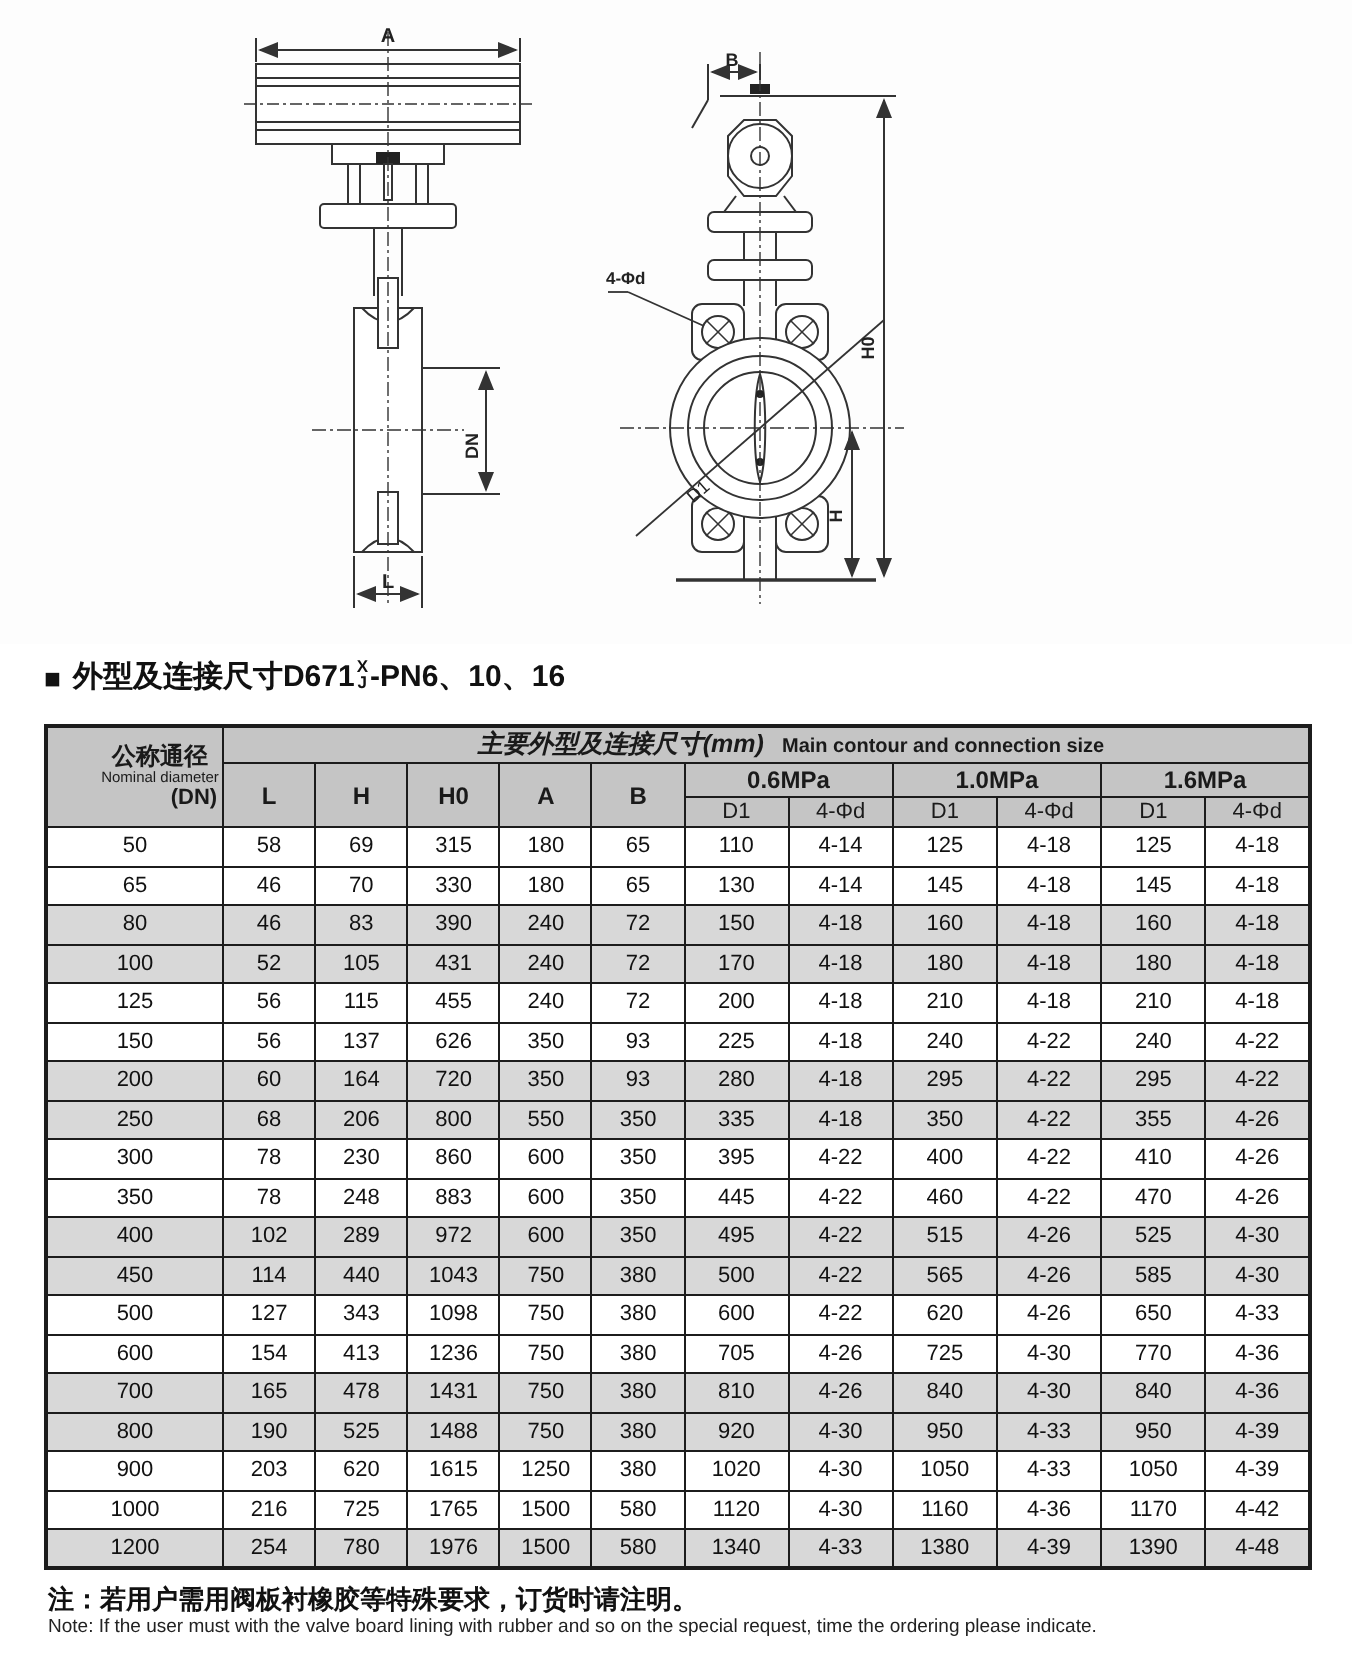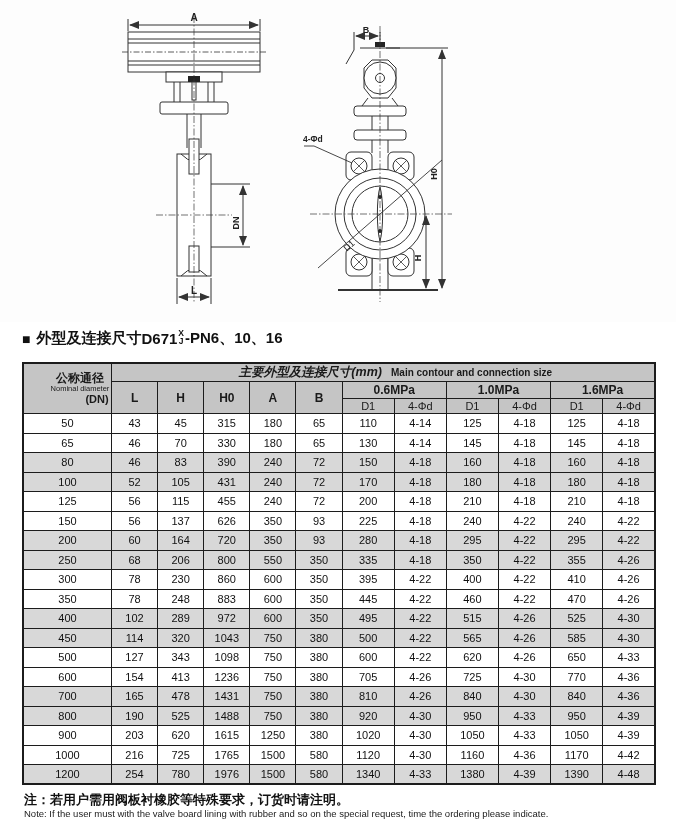--- a/index.html
+++ b/index.html
@@ -270,22 +270,22 @@
       <th>4-Φd</th>
       <th>D1</th>
       <th>4-Φd</th>
       <th>D1</th>
       <th>4-Φd</th>
     </tr>
   </thead>
   <tbody>
       <tr>
         <td>50</td>
-        <td>43</td>
-        <td>45</td>
+        <td>58</td>
+        <td>69</td>
         <td>315</td>
         <td>180</td>
         <td>65</td>
         <td>110</td>
         <td>4-14</td>
         <td>125</td>
         <td>4-18</td>
         <td>125</td>
         <td>4-18</td>
       </tr>
@@ -425,21 +425,21 @@
         <td>495</td>
         <td>4-22</td>
         <td>515</td>
         <td>4-26</td>
         <td>525</td>
         <td>4-30</td>
       </tr>
       <tr class="shaded">
         <td>450</td>
         <td>114</td>
-        <td>320</td>
+        <td>440</td>
         <td>1043</td>
         <td>750</td>
         <td>380</td>
         <td>500</td>
         <td>4-22</td>
         <td>565</td>
         <td>4-26</td>
         <td>585</td>
         <td>4-30</td>
       </tr>

